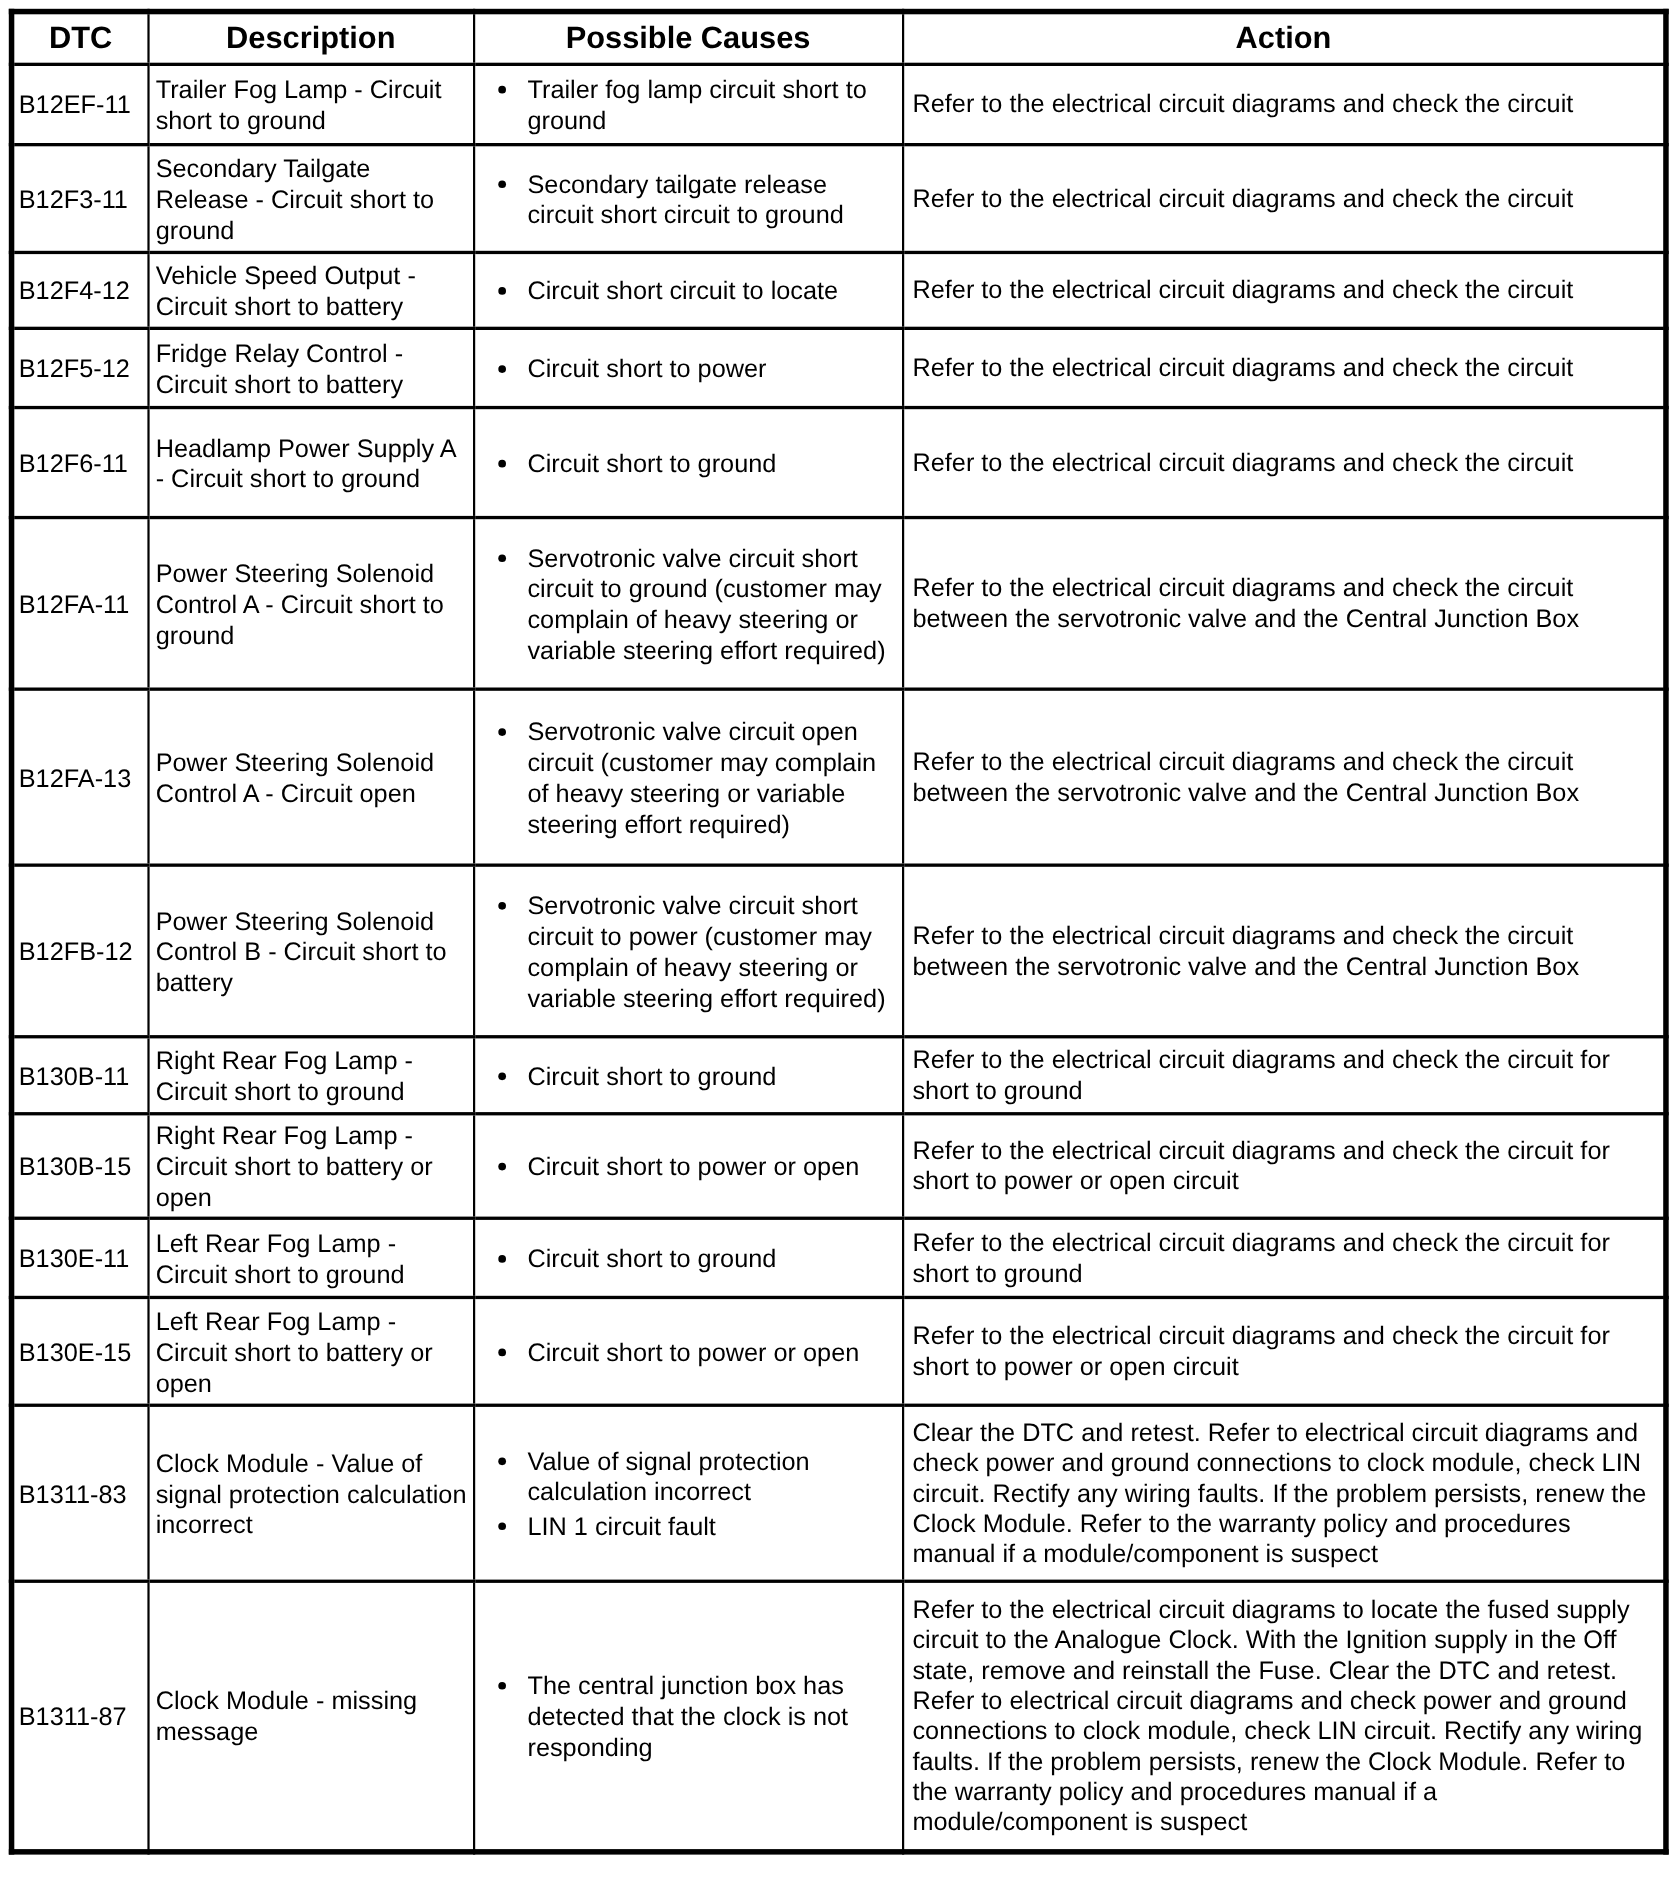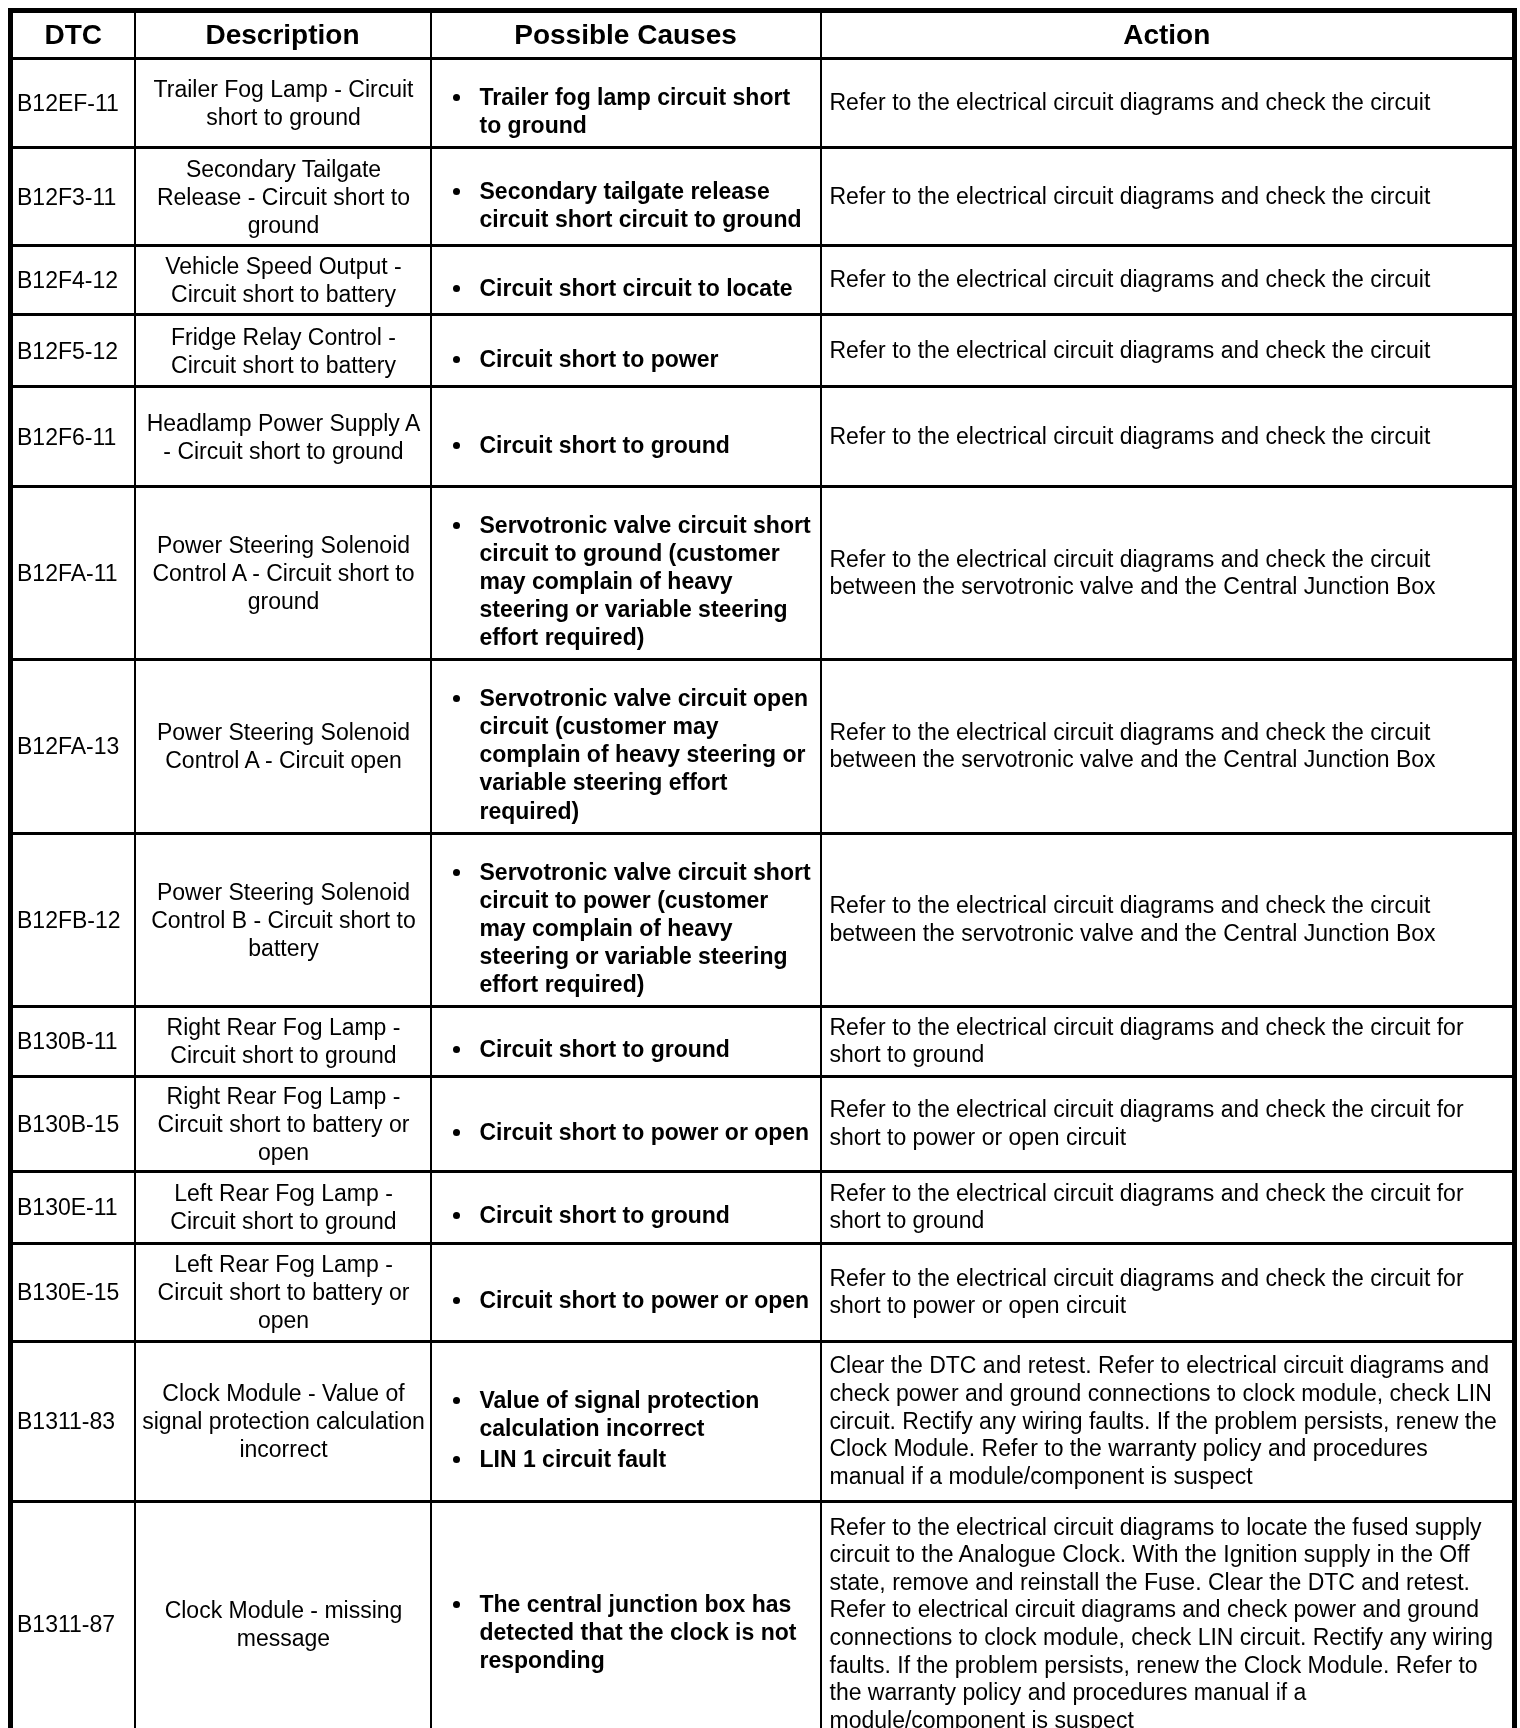--- a/index.html
+++ b/index.html
@@ -44,25 +44,23 @@
     font-size: 23px;
     line-height: 1.22;
     padding: 4px 6px;
     text-align: left;
   }
   td.dtc-cell {
     padding: 4px 2px 4px 4px;
   }
   td.desc-cell {
     padding: 4px 4px 4px 6px;
-    text-align: center;
   }
   td.causes-cell {
-    padding: 20px 4px 4px 10px;
-    font-weight: bold;
+    padding: 4px 4px 4px 10px;
   }
   td.causes-cell ul {
     margin: 0;
     padding-left: 32px;
     list-style: disc outside;
   }
   td.causes-cell li {
     padding-left: 6px;
     margin: 3px 0;
   }

